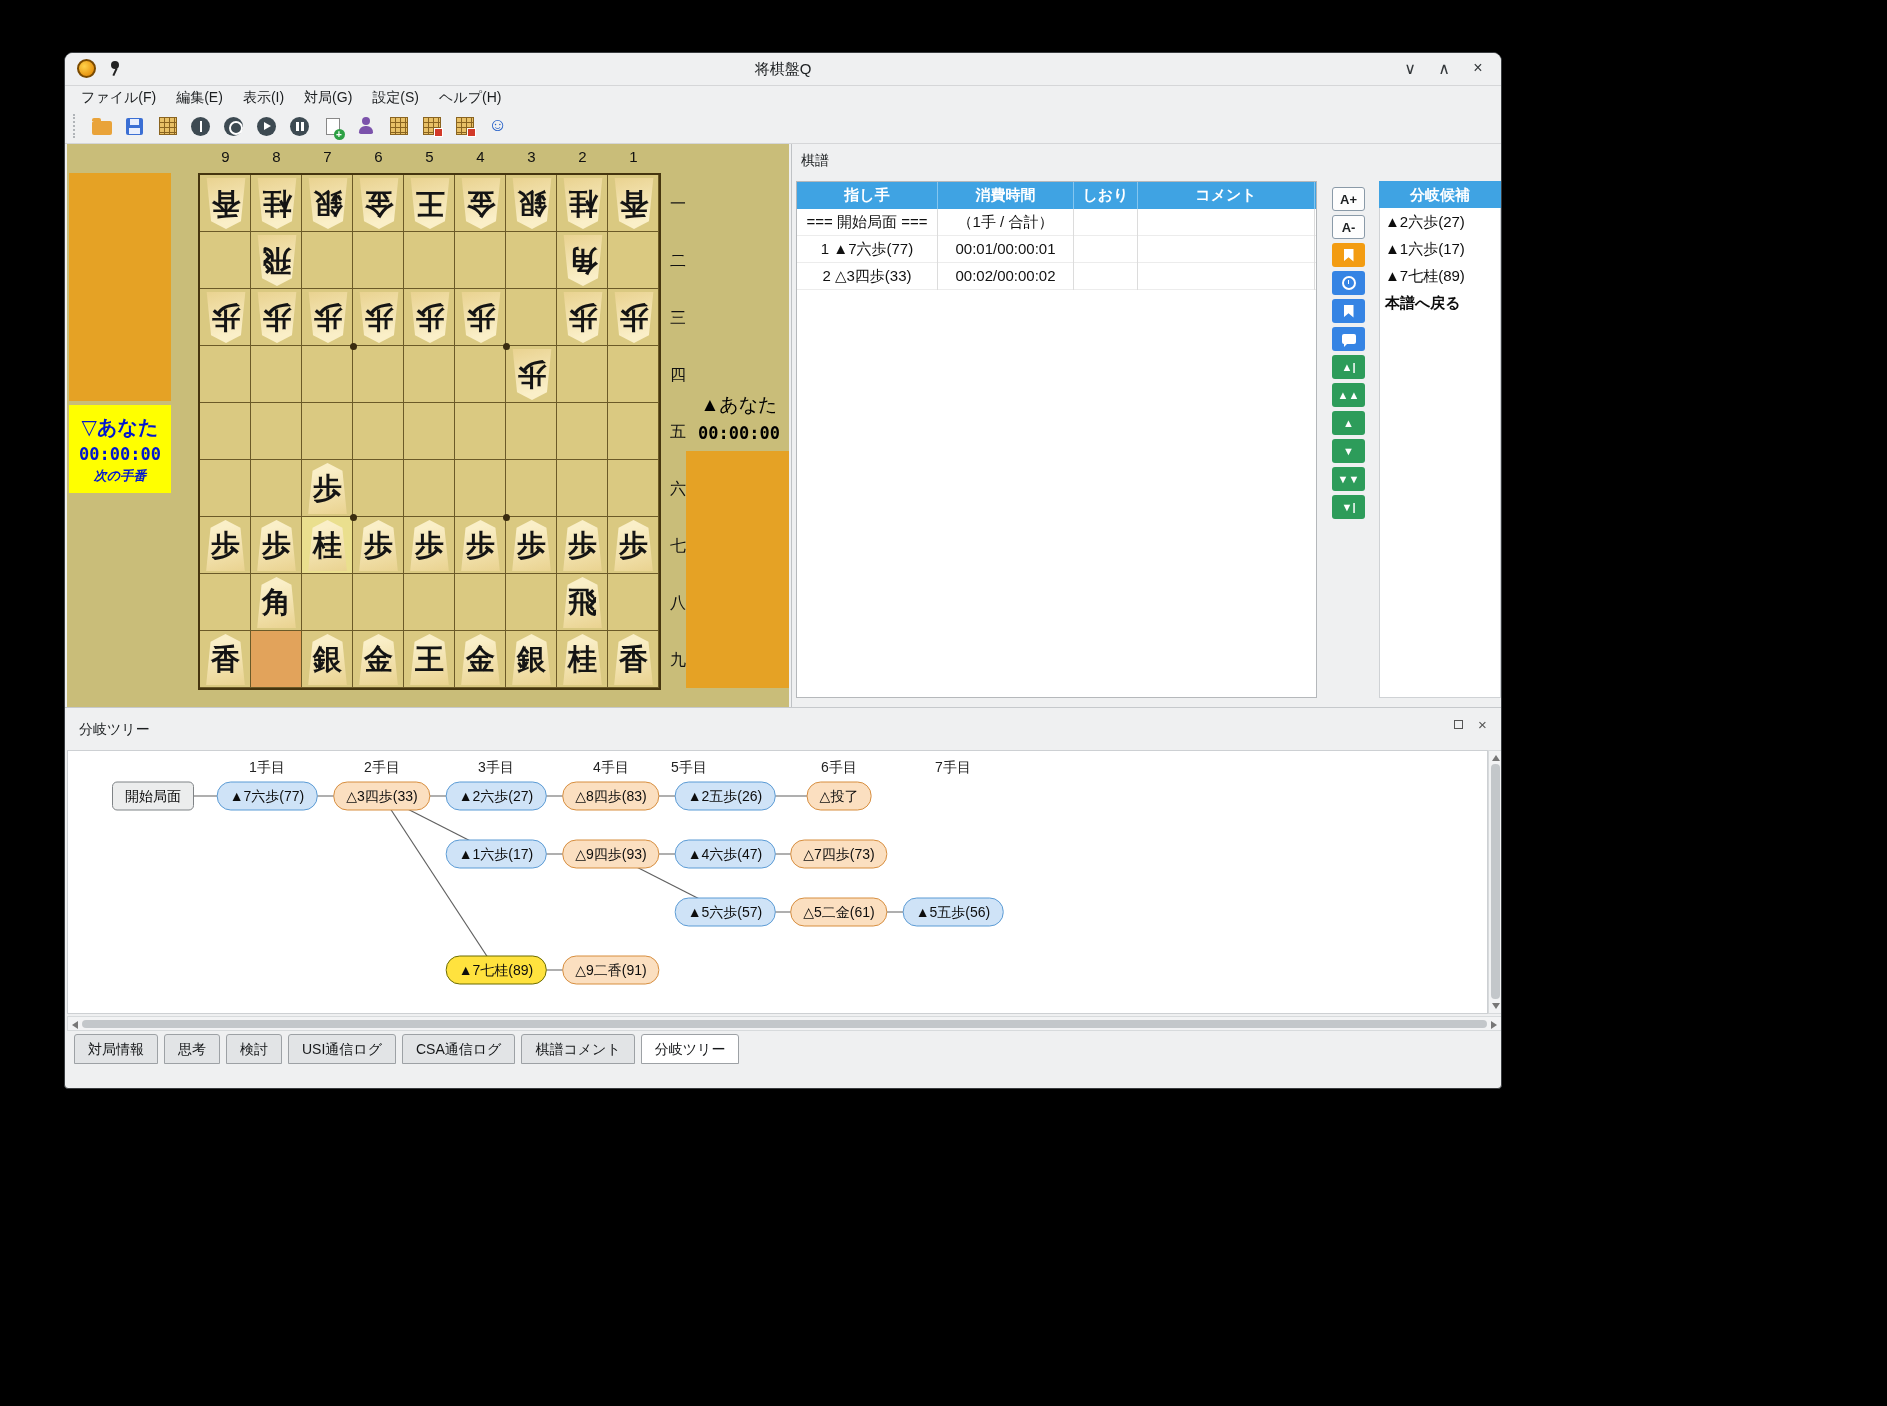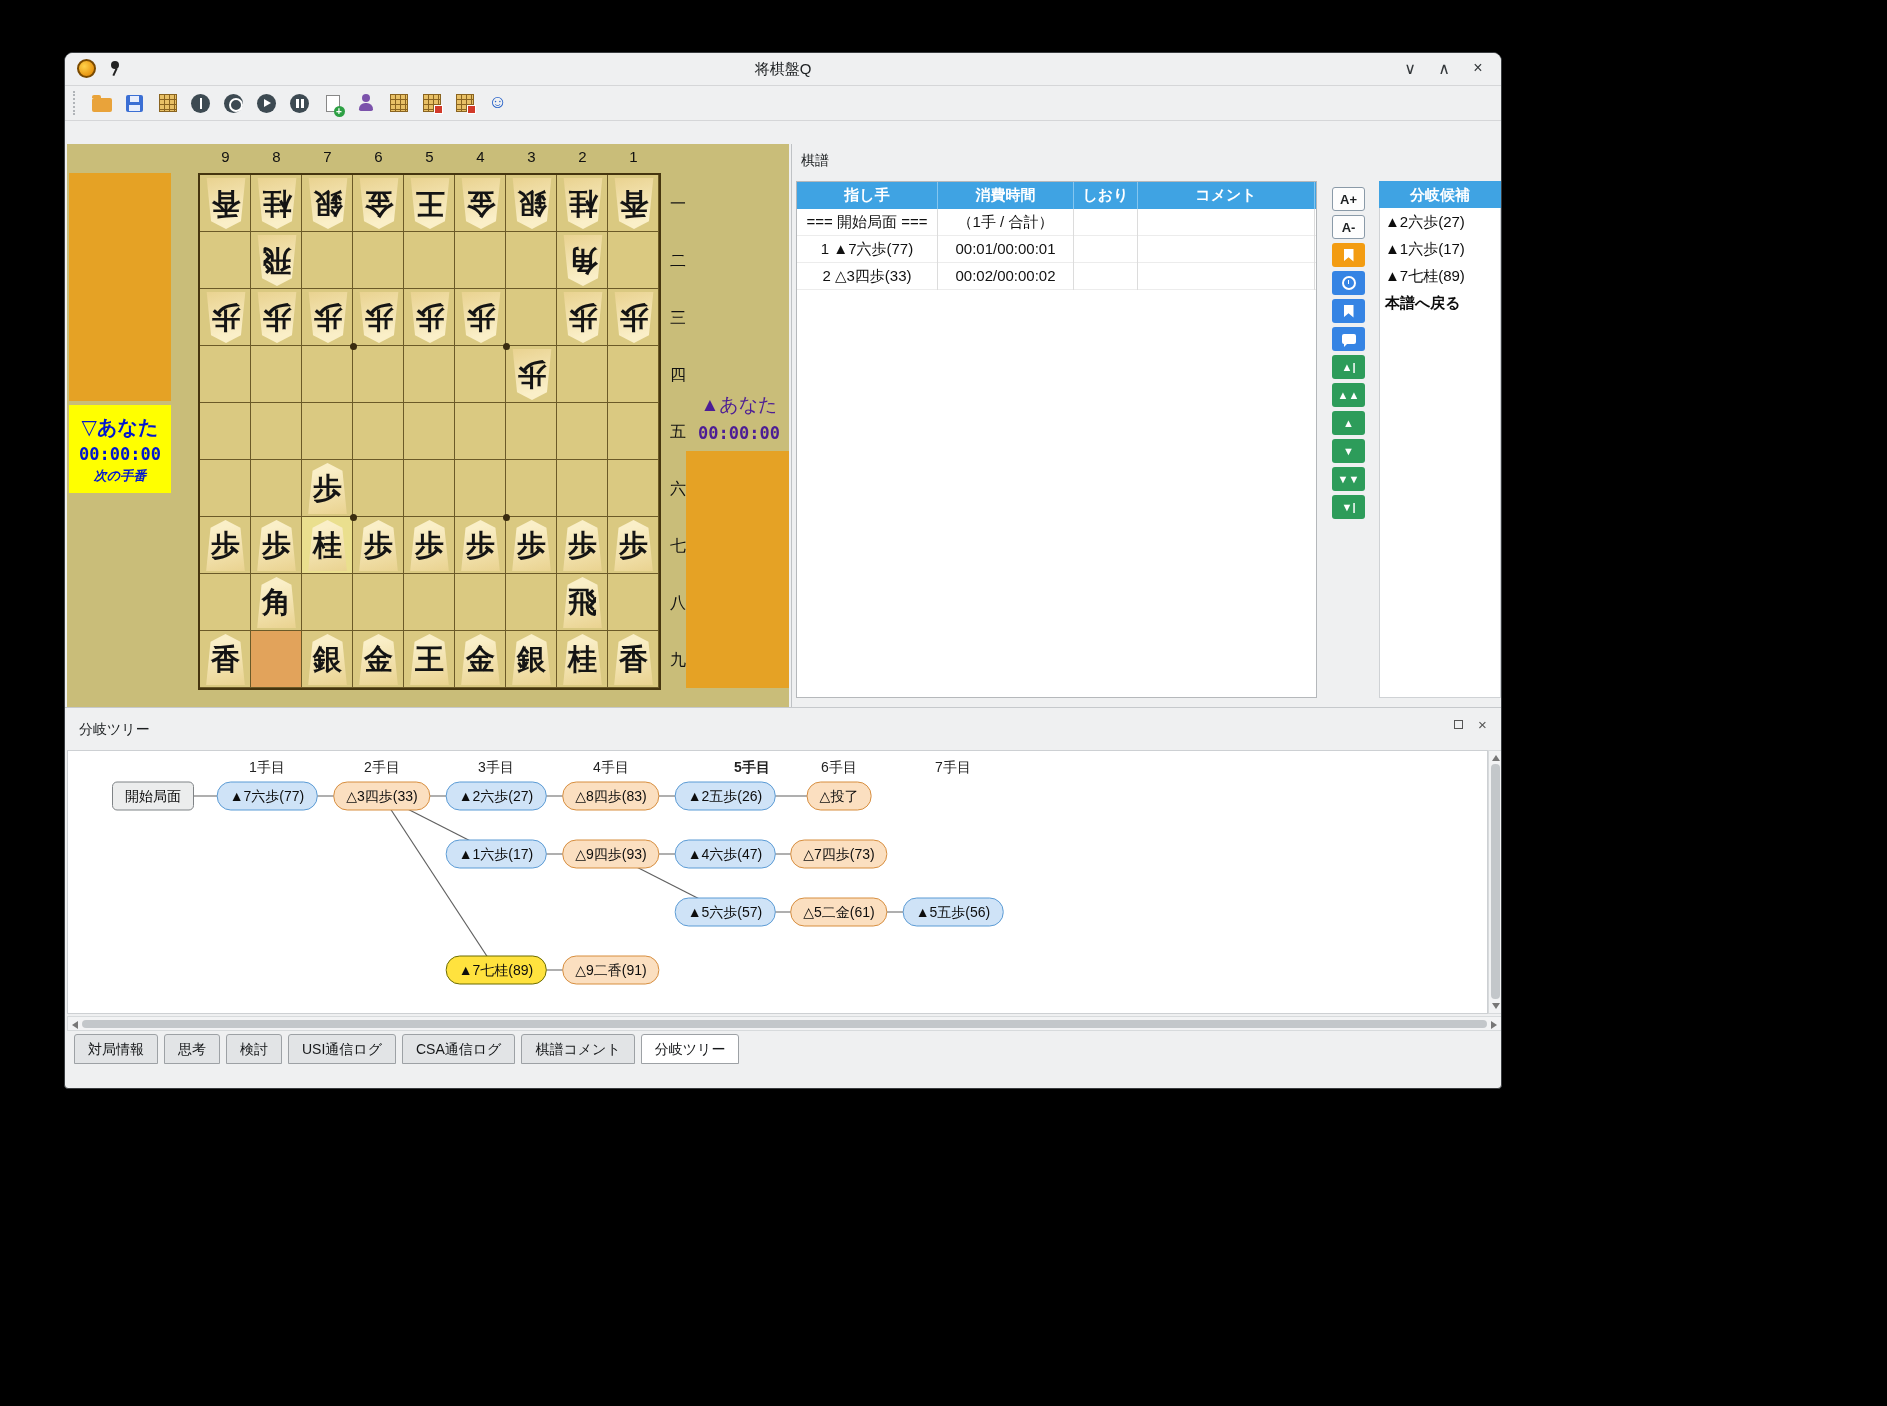--- a/index.html
+++ b/index.html
@@ -61,21 +61,21 @@
  font-family:"DejaVu Serif","Liberation Serif",serif;font-size:29px;font-weight:bold;color:#141414;
  filter:drop-shadow(0 1px 1px rgba(60,40,0,.55));}
 .piece.gote{transform:rotate(180deg);}
 .komadai{position:absolute;background:#e5a225;}
 .komadai-gote{left:2px;top:29px;width:102px;height:228px;}
 .komadai-sente{left:619px;top:307px;width:103px;height:237px;}
 .player-box{position:absolute;left:2px;top:261px;width:102px;height:88px;background:#ffff00;display:flex;flex-direction:column;align-items:center;justify-content:center;gap:3px;color:#0016d0;}
 .pb-name{font-size:20px;font-weight:bold;}
 .pb-time{font-size:17px;font-weight:bold;font-family:"DejaVu Sans Mono","Liberation Mono",monospace;}
 .pb-turn{font-size:13px;font-weight:bold;font-style:italic;}
-.sente-info{position:absolute;left:620px;top:248px;width:104px;text-align:center;color:#4c1d95;}
+.sente-info{position:absolute;left:620px;top:248px;width:104px;text-align:center;color:#000000;}
 .si-name{font-size:19px;}
 .si-time{font-size:17px;font-weight:bold;font-family:"DejaVu Sans Mono","Liberation Mono",monospace;margin-top:5px;}
 
 .kifu-panel{position:absolute;left:726px;top:0;width:712px;height:563px;background:#eff0f1;border-left:1px solid #bfc2c5;}
 .panel-title{position:absolute;left:9px;top:8px;font-size:14px;color:#1b1e20;}
 .mini-btn{position:absolute;top:6px;width:17px;height:17px;display:flex;align-items:center;justify-content:center;font-size:13px;color:#555;}
 .mini-btn .sqr{width:9px;height:9px;border:1.5px solid #555;}
 .mini-btn.float{right:36px;}
 .mini-btn.closeb{right:12px;font-size:15px;}
 .kifu-table{position:absolute;left:4px;top:37px;width:521px;height:517px;background:#fff;border:1px solid #b5b8bb;}
@@ -141,20 +141,28 @@
       <div class="pin-icon"></div>
     </div>
     <div class="tb-title">将棋盤Q</div>
     <div class="tb-controls">
       <span class="tb-btn">∨</span>
       <span class="tb-btn">∧</span>
       <span class="tb-btn">×</span>
     </div>
   </div>
 
+  <div class="menubar">
+      <div class="menu-item">ファイル(F)</div>
+      <div class="menu-item">編集(E)</div>
+      <div class="menu-item">表示(I)</div>
+      <div class="menu-item">対局(G)</div>
+      <div class="menu-item">設定(S)</div>
+      <div class="menu-item">ヘルプ(H)</div>
+    </div>
 
   <div class="toolbar">
     <div class="tool-handle"></div>
   <div class="tool-btn">
         <div class="ticon folder"></div>
       </div>
       <div class="tool-btn">
         <div class="ticon floppy"></div>
       </div>
       <div class="tool-btn">
@@ -448,21 +456,21 @@
           <line x1="543" y1="103" x2="657" y2="161" stroke="#606060" stroke-width="1.2"></line>
           <line x1="657" y1="161" x2="771" y2="161" stroke="#606060" stroke-width="1.2"></line>
           <line x1="771" y1="161" x2="885" y2="161" stroke="#606060" stroke-width="1.2"></line>
           <line x1="314" y1="45" x2="428" y2="219" stroke="#606060" stroke-width="1.2"></line>
           <line x1="428" y1="219" x2="543" y2="219" stroke="#606060" stroke-width="1.2"></line>
         </svg>
         <div class="tree-colhead" style="left: 199px;">1手目</div>
         <div class="tree-colhead" style="left: 314px;">2手目</div>
         <div class="tree-colhead" style="left: 428px;">3手目</div>
         <div class="tree-colhead" style="left: 543px;">4手目</div>
-        <div class="tree-colhead" style="left: 684px; font-weight: bold;">5手目</div>
+        <div class="tree-colhead" style="left: 621px;">5手目</div>
         <div class="tree-colhead" style="left: 771px;">6手目</div>
         <div class="tree-colhead" style="left: 885px;">7手目</div>
         <div class="tnode start" style="left: 85px; top: 45px;">開始局面</div>
         <div class="tnode sente" style="left: 199px; top: 45px;">▲7六歩(77)</div>
         <div class="tnode gote" style="left: 314px; top: 45px;">△3四歩(33)</div>
         <div class="tnode sente" style="left: 428px; top: 45px;">▲2六歩(27)</div>
         <div class="tnode gote" style="left: 543px; top: 45px;">△8四歩(83)</div>
         <div class="tnode sente" style="left: 657px; top: 45px;">▲2五歩(26)</div>
         <div class="tnode gote" style="left: 771px; top: 45px;">△投了</div>
         <div class="tnode sente" style="left: 428px; top: 103px;">▲1六歩(17)</div>

